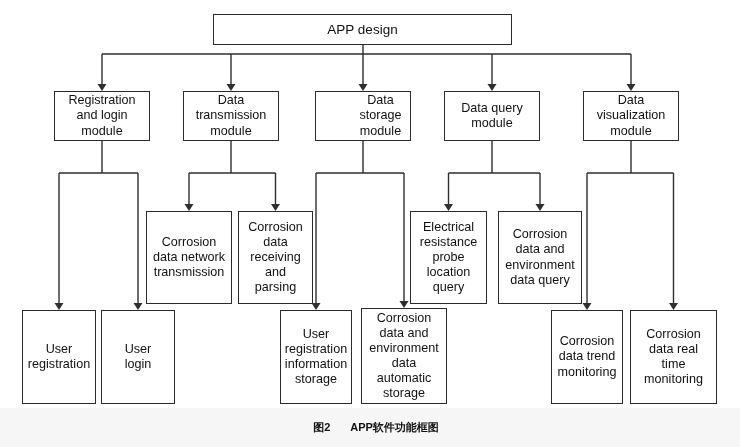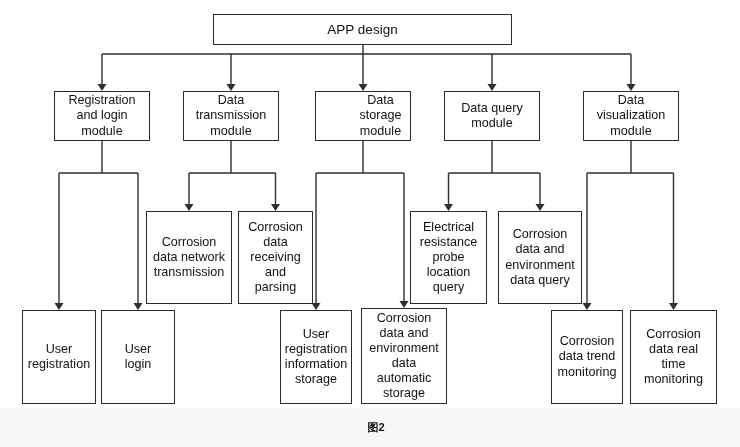--- a/index.html
+++ b/index.html
@@ -155,15 +155,16 @@
   <div class="node leaf-node" style="left:551px; top:310px; width:72px; height:94px;">Corrosion
 data trend
 monitoring</div>
   <div class="node leaf-node" style="left:630px; top:310px; width:87px; height:94px;">Corrosion
 data real
 time
 monitoring</div>
 
   <div class="caption-bar">
     <span>图2</span>
+    <span>APP软件功能框图</span>
   </div>
 
 </div>
 
 </body></html>

